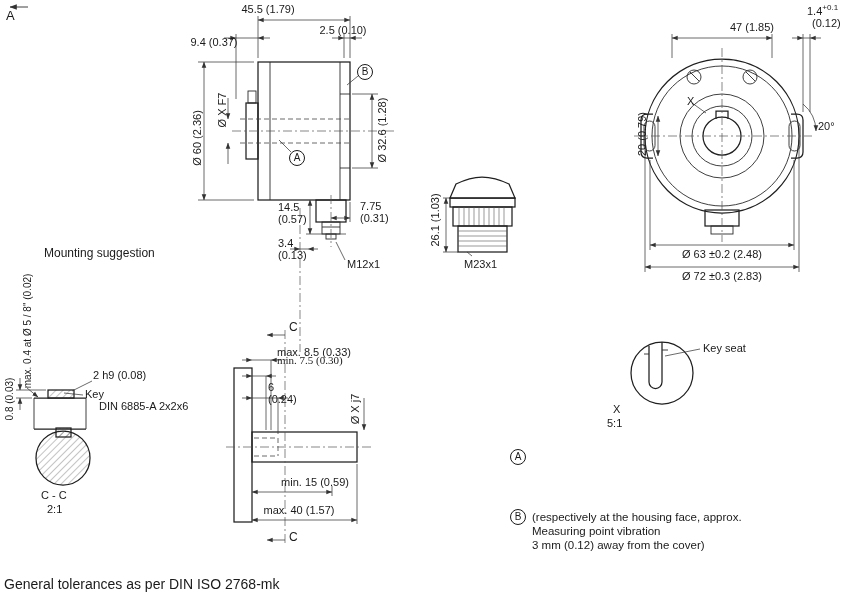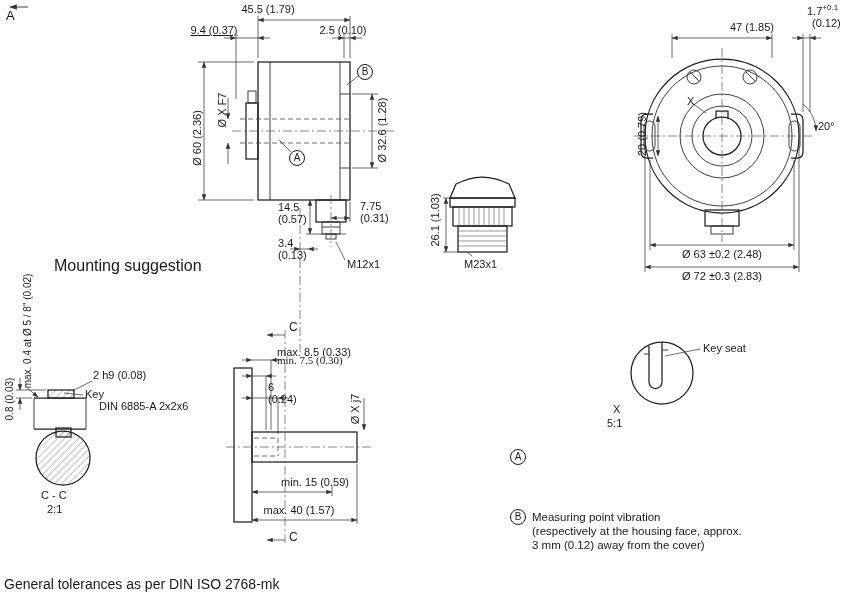--- a/index.html
+++ b/index.html
@@ -217,21 +217,21 @@
       <path class="ol" d="M649,346 L649,382 A6.5,6.5 0 0 0 662,382 L662,342"></path>
       <line class="ml" x1="644" y1="354" x2="649" y2="354"></line>
       <line class="ml" x1="662" y1="350" x2="668" y2="350"></line>
       <line class="dl" x1="700" y1="349" x2="665" y2="356"></line>
     </g>
   </svg>
 
   <span class="lbl big" style="left:6px; top:10px;">A</span>
 
   <span class="lbl ctr" style="left:268px; top:3px;">45.5 (1.79)</span>
-  <span class="lbl ctr" style="left:214px; top:24px;text-decoration:underline;">9.4 (0.37)</span>
+  <span class="lbl ctr" style="left:214px; top:36px;">9.4 (0.37)</span>
   <span class="lbl ctr" style="left:343px; top:24px;">2.5 (0.10)</span>
   <span class="marker-circle" style="left:357px; top:64px;">B</span>
   <span class="marker-circle" style="left:289px; top:150px;">A</span>
   <span class="lbl rot" style="left:222px; top:110px;">Ø X F7</span>
   <span class="lbl rot" style="left:197px; top:138px;">Ø 60 (2.36)</span>
   <span class="lbl rot" style="left:382px; top:130px;">Ø 32.6 (1.28)</span>
   <div class="lbl stack" style="left:278px; top:201px; width:30px;">
     <div>14.5</div>
     <div>(0.57)</div>
   </div>
@@ -243,30 +243,30 @@
     <div>3.4</div>
     <div>(0.13)</div>
   </div>
   <span class="lbl" style="left:347px; top:258px;">M12x1</span>
 
   <span class="lbl rot" style="left:435px; top:220px;">26.1 (1.03)</span>
   <span class="lbl" style="left:464px; top:258px;">M23x1</span>
 
   <span class="lbl ctr" style="left:752px; top:21px;">47 (1.85)</span>
   <div class="lbl" style="left:807px; top:2px;">
-    <div><span>1.7</span><sup>+0.1</sup></div>
+    <div><span>1.4</span><sup>+0.1</sup></div>
     <div style="margin-left:5px;">(0.12)</div>
   </div>
   <span class="lbl rot" style="left:642px; top:134px;">20 (0.79)</span>
   <span class="lbl" style="left:818px; top:120px;">20°</span>
   <span class="lbl" style="left:687px; top:95px;">X</span>
   <span class="lbl ctr" style="left:722px; top:248px;">Ø 63 ±0.2 (2.48)</span>
   <span class="lbl ctr" style="left:722px; top:270px;">Ø 72 ±0.3 (2.83)</span>
 
-  <span class="lbl" style="left:44px; top:260px; font-size:16px;margin-left:10px;">Mounting suggestion</span>
+  <span class="lbl" style="left:44px; top:247px; font-size:12px;">Mounting suggestion</span>
   <span class="lbl" style="left:93px; top:369px;">2 h9 (0.08)</span>
   <span class="lbl" style="left:85px; top:388px;">Key</span>
   <span class="lbl" style="left:85px; top:400px;margin-left:14px;">DIN 6885-A 2x2x6</span>
   <span class="lbl rot sm" style="left:9px;  top:399px;">0.8 (0.03)</span>
   <span class="lbl rot sm" style="left:27px; top:331px;">max. 0.4 at Ø 5 / 8" (0.02)</span>
   <span class="lbl" style="left:41px; top:489px;">C - C</span>
   <span class="lbl" style="left:47px; top:503px;">2:1</span>
 
   <span class="lbl" style="left:289px; top:321px; font-size:12px;">C</span>
   <span class="lbl" style="left:289px; top:531px; font-size:12px;">C</span>
@@ -280,20 +280,20 @@
   <span class="lbl ctr" style="left:315px; top:476px;">min. 15 (0.59)</span>
   <span class="lbl ctr" style="left:299px; top:504px;">max. 40 (1.57)</span>
 
   <span class="lbl" style="left:703px; top:342px;">Key seat</span>
   <span class="lbl" style="left:613px; top:403px;">X</span>
   <span class="lbl" style="left:607px; top:417px;">5:1</span>
 
   <span class="marker-circle" style="left:510px; top:449px;">A</span>
   <span class="marker-circle" style="left:510px; top:509px;">B</span>
   <div class="note-block" style="left:532px; top:510px;">
+    <div>(respectively at the housing face, approx.</div>
     <div>Measuring point vibration</div>
-    <div>(respectively at the housing face, approx.</div>
     <div>3 mm (0.12) away from the cover)</div>
   </div>
 
   <span class="footer" style="left:4px; top:576px;">General tolerances as per DIN ISO 2768-mk</span>
 
 </div>
 
 </body></html>

